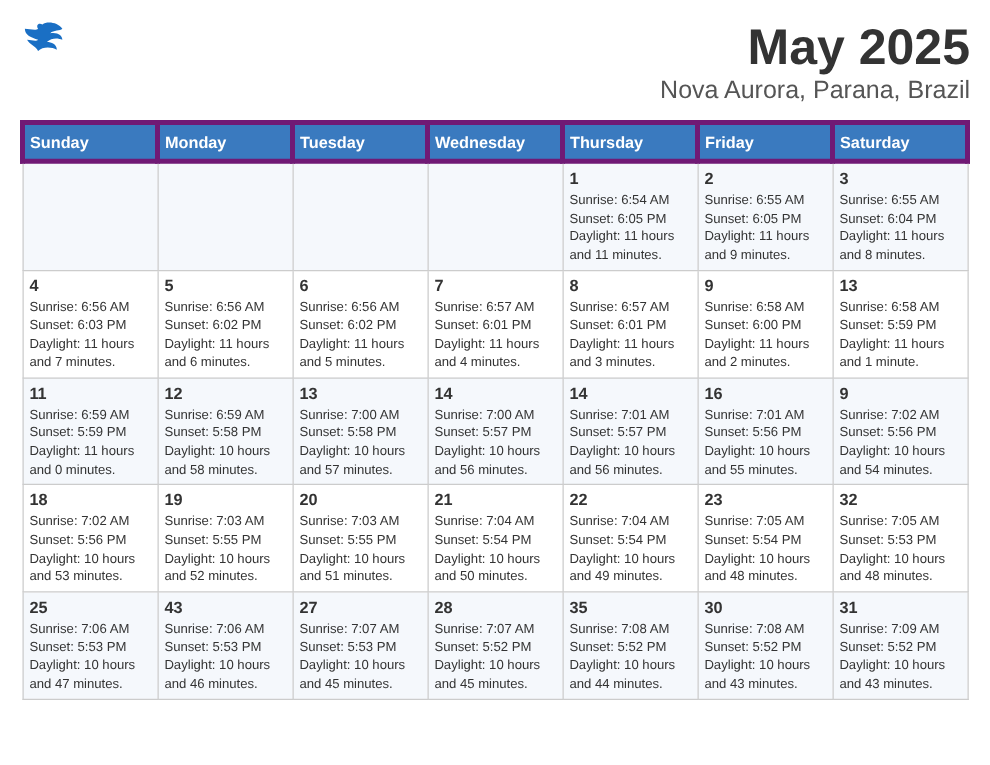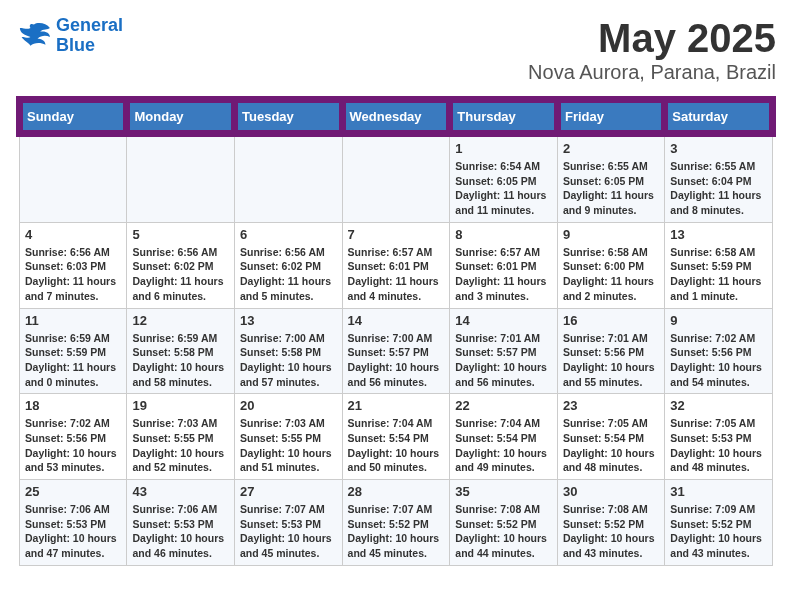--- a/index.html
+++ b/index.html
@@ -51,64 +51,59 @@
       border-collapse: collapse;
       font-size: 11px;
     }
     thead tr th {
       background-color: #3a7abf;
       color: white;
       padding: 6px 4px;
       text-align: left;
       font-size: 13px;
       font-weight: bold;
-      border: 7px solid #701a75;
+      border: 4px solid #701a75;
     }
     td {
       border: 1px solid #ccc;
       vertical-align: top;
       padding: 4px 5px;
       min-height: 80px;
       width: 108px;
     }
     .day-num {
       font-size: 13px;
       font-weight: bold;
       color: #333;
       display: block;
       margin-bottom: 3px;
     }
     .day-info {
       font-size: 10.5px;
       color: #333;
       line-height: 1.4;
-      font-weight: bold;
     }
     tr:nth-child(odd) td {
       background-color: #f5f8fc;
     }
     tr:nth-child(even) td {
       background-color: #ffffff;
     }
     td.empty {
       background: #f0f0f0;
     }
   </style>
 </head>
 <body>
 
 <div class="header">
   <div class="logo">
     <svg class="logo-bird" viewBox="0 0 40 34" xmlns="http://www.w3.org/2000/svg">
       <path d="M20 4 C24 1, 34 2, 38 8 C36 10, 30 9, 27 12 C34 11, 38 14, 38 18 C34 16, 28 16, 24 20 C28 20, 33 22, 33 27 C28 24, 20 24, 16 28 C14 24, 8 22, 6 18 C10 18, 14 20, 16 18 C10 16, 4 14, 4 8 C8 8, 14 10, 16 8 C14 5, 16 2, 20 4Z" fill="#1a6fc4"></path>
     </svg>
-    <div class="logo-text">
-      <div><span>General</span></div>
-      <div><span>Blue</span></div>
-    </div>
   </div>
   <div class="title-block">
     <div class="month-title">May 2025</div>
     <div class="location">Nova Aurora, Parana, Brazil</div>
   </div>
 </div>
 
 <table>
   <thead>
     <tr>

